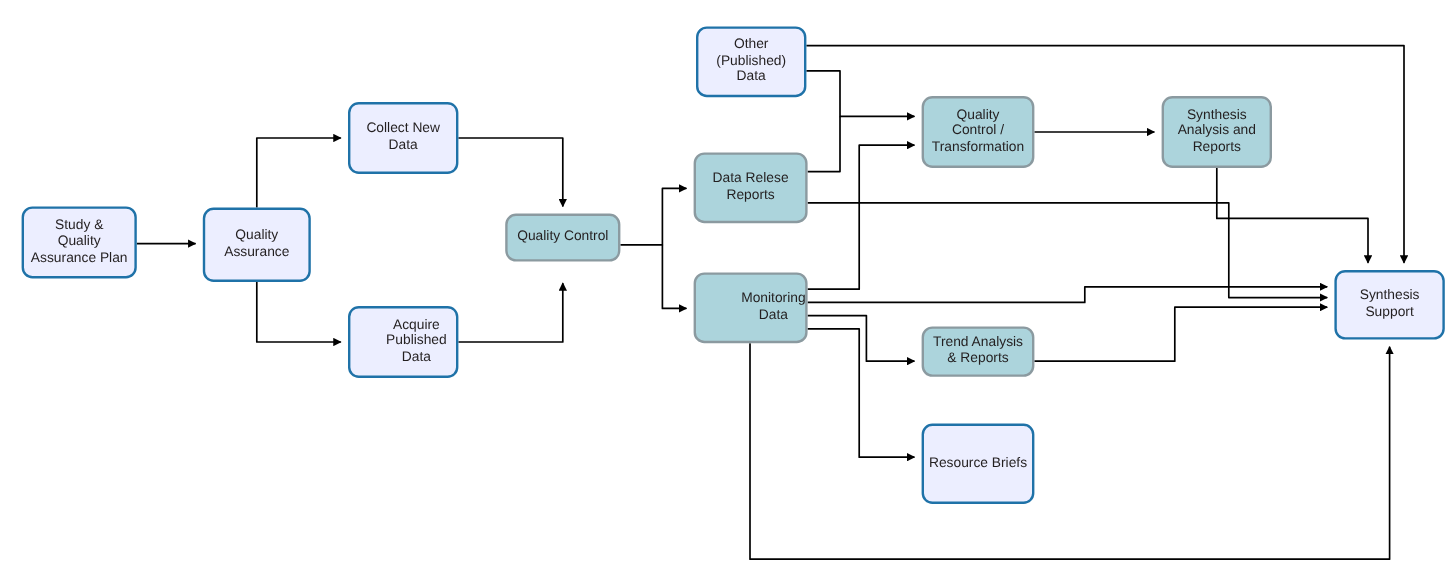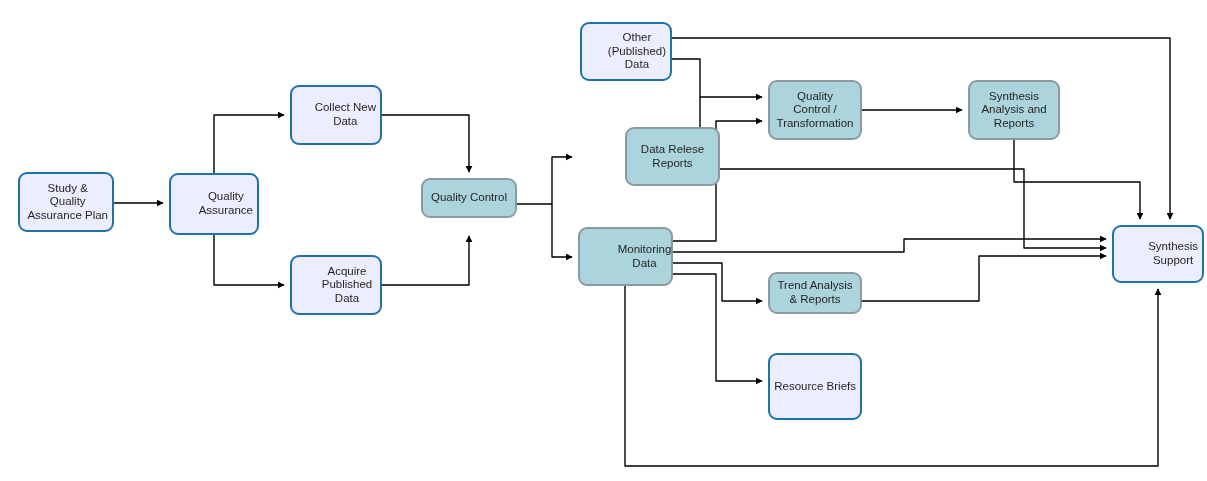--- a/index.html
+++ b/index.html
@@ -36,21 +36,20 @@
     line-height: 1.18;
     font-size: 11.5px;
     color: #231f20;
     z-index: 5;
     padding: 2px 4px;
     white-space: pre-line;
   }
   .node.lavender {
     background: #eceeff;
     border: 2px solid #1f72a8;
-    justify-content: flex-end;
   }
   .node.teal {
     background: #acd4dc;
     border: 2px solid #8b9aa0;
   }
   .node-label {
     display: block;
     white-space: pre-line;
   }
 </style>
@@ -95,21 +94,21 @@
       <div class="node lavender" style="left: 169px; top: 173px; width: 90px; height: 62px;"><span class="node-label">Quality
 Assurance</span></div>
       <div class="node lavender" style="left: 290px; top: 85px; width: 92px; height: 60px;"><span class="node-label">Collect New
 Data</span></div>
       <div class="node lavender" style="left: 290px; top: 255px; width: 92px; height: 60px; padding-left: 26px;"><span class="node-label">Acquire
 Published Data</span></div>
       <div class="node teal" style="left: 421px; top: 178px; width: 96px; height: 40px;"><span class="node-label">Quality Control</span></div>
       <div class="node lavender" style="left: 580px; top: 22px; width: 92px; height: 59px;"><span class="node-label">Other
 (Published)
 Data</span></div>
-      <div class="node teal" style="left: 578px; top: 127px; width: 95px; height: 59px; margin-left: 47px;"><span class="node-label">Data Relese
+      <div class="node teal" style="left: 578px; top: 127px; width: 95px; height: 59px;"><span class="node-label">Data Relese
 Reports</span></div>
       <div class="node teal" style="left: 578px; top: 227px; width: 95px; height: 59px; padding-left: 42px;"><span class="node-label">Monitoring
 Data</span></div>
       <div class="node teal" style="left: 768px; top: 80px; width: 94px; height: 60px;"><span class="node-label">Quality
 Control /
 Transformation</span></div>
       <div class="node teal" style="left: 968px; top: 80px; width: 92px; height: 60px;"><span class="node-label">Synthesis
 Analysis and
 Reports</span></div>
       <div class="node teal" style="left: 768px; top: 272px; width: 94px; height: 42px;"><span class="node-label">Trend Analysis

